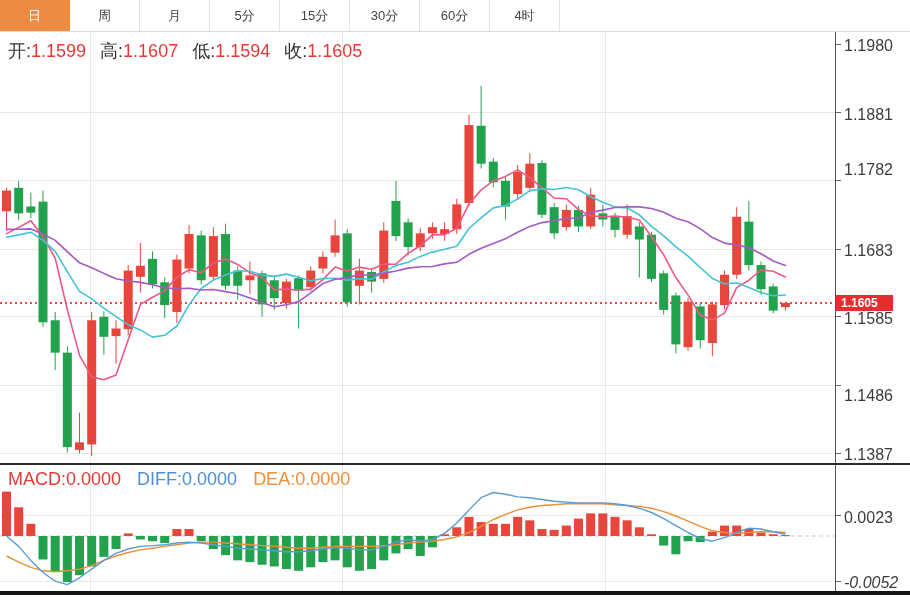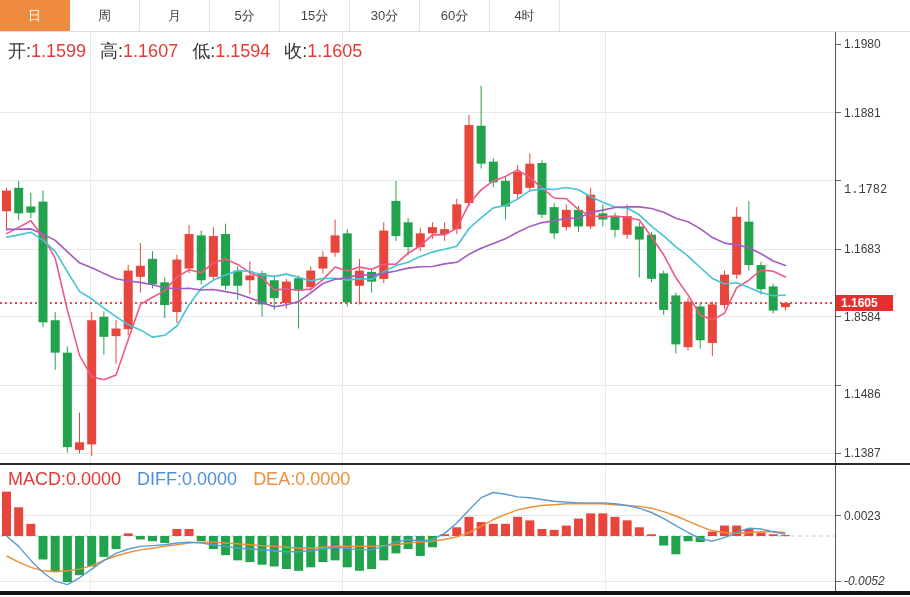--- a/index.html
+++ b/index.html
@@ -21,21 +21,21 @@
   .macd-l{color:#e53935;margin-right:16px;}
   .diff-l{color:#4f8fd9;margin-right:16px;}
   .dea-l{color:#ef8e3c;}
   
   .hairline{position:absolute;left:0;width:910px;background:#dcdcdc;height:1px;z-index:5;}
   .panel-sep{position:absolute;left:0;top:463px;width:910px;height:2px;background:#2b2b2b;z-index:25;}
   .bottom-line{position:absolute;left:0;top:591px;width:910px;height:4px;background:#151515;z-index:25;}
   .axis-line{position:absolute;left:835px;top:32px;width:1px;height:559px;background:#555;z-index:20;}
   svg{position:absolute;left:0;z-index:10;}
   
-  .tick-label{position:absolute;left:844px;font-size:12px;color:#3c3c3c;z-index:21;}
+  .tick-label{position:absolute;left:844px;font-size:16px;color:#3c3c3c;z-index:21;}
   .tick-dash{position:absolute;left:835px;width:6px;height:1px;background:#666;z-index:21;}
   .price-badge{position:absolute;left:836px;width:57px;height:16px;background:#e62e2e;color:#fff;
                font-size:12px;font-weight:bold;line-height:16px;padding-left:5px;box-sizing:border-box;z-index:22;}
 </style>
 </head>
 <body>
 
 <div id="app">
   <div class="tabbar">
       <div class="tab active">日</div>
@@ -279,25 +279,25 @@
   <div class="hairline" style="top:31px;"></div>
   <div class="panel-sep"></div>
   <div class="bottom-line"></div>
   <div class="axis-line"></div>
   <div id="axis-labels">
       <div class="tick-dash" style="top: 43.8625px;"></div>
       <div class="tick-label" style="top: 37.3625px;">1.1980</div>
       <div class="tick-dash" style="top: 112.143px;"></div>
       <div class="tick-label" style="top: 105.643px;">1.1881</div>
       <div class="tick-dash" style="top: 180.423px;"></div>
-      <div class="tick-label" style="top: 183px; font-family: Liberation Mono, monospace;">1.1782</div>
+      <div class="tick-label" style="top: 161px;">1.1782</div>
       <div class="tick-dash" style="top: 248.703px;"></div>
       <div class="tick-label" style="top: 242.203px;">1.1683</div>
       <div class="tick-dash" style="top: 316.294px;"></div>
-      <div class="tick-label" style="top: 309.794px;">1.8584</div>
+      <div class="tick-label" style="top: 309.794px;">1.1585</div>
       <div class="tick-dash" style="top: 384.574px;"></div>
       <div class="tick-label" style="top: 371px; margin-top: 16px;">1.1486</div>
       <div class="tick-dash" style="top: 452.855px;"></div>
       <div class="tick-label" style="top: 446.355px;">1.1387</div>
       <div class="tick-dash" style="top: 515.49px;"></div>
       <div class="tick-label" style="top: 508.99px;">0.0023</div>
       <div class="tick-dash" style="top: 580.74px;"></div>
       <div class="tick-label" style="top: 574.24px; font-style: italic;">-0.0052</div>
     </div>
   <div class="price-badge" id="last-price-badge" style="top: 295px;">1.1605</div>

